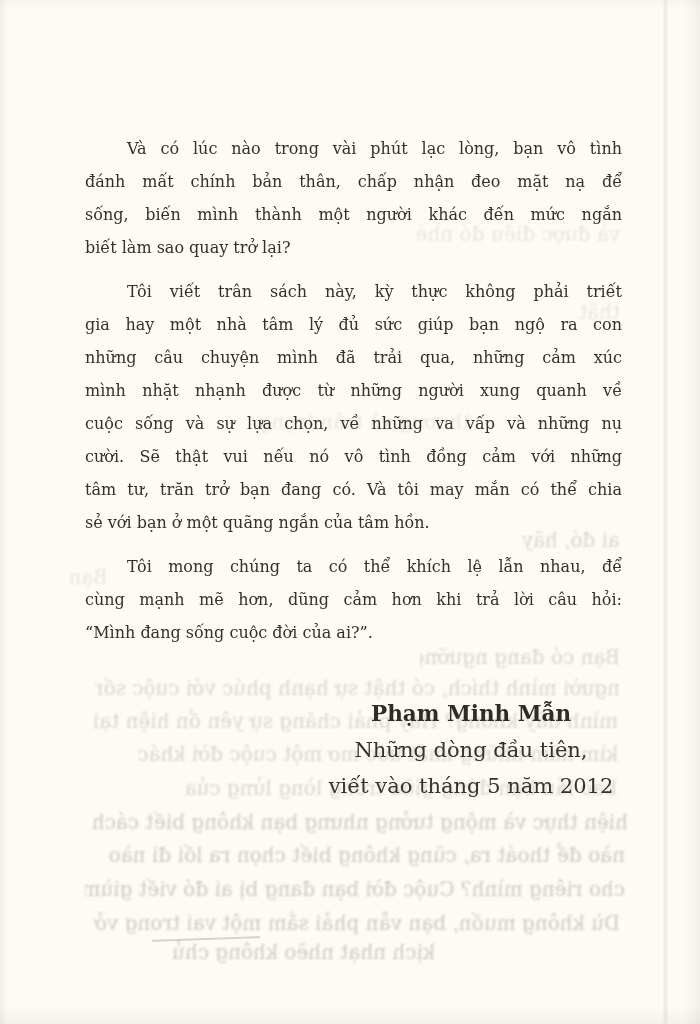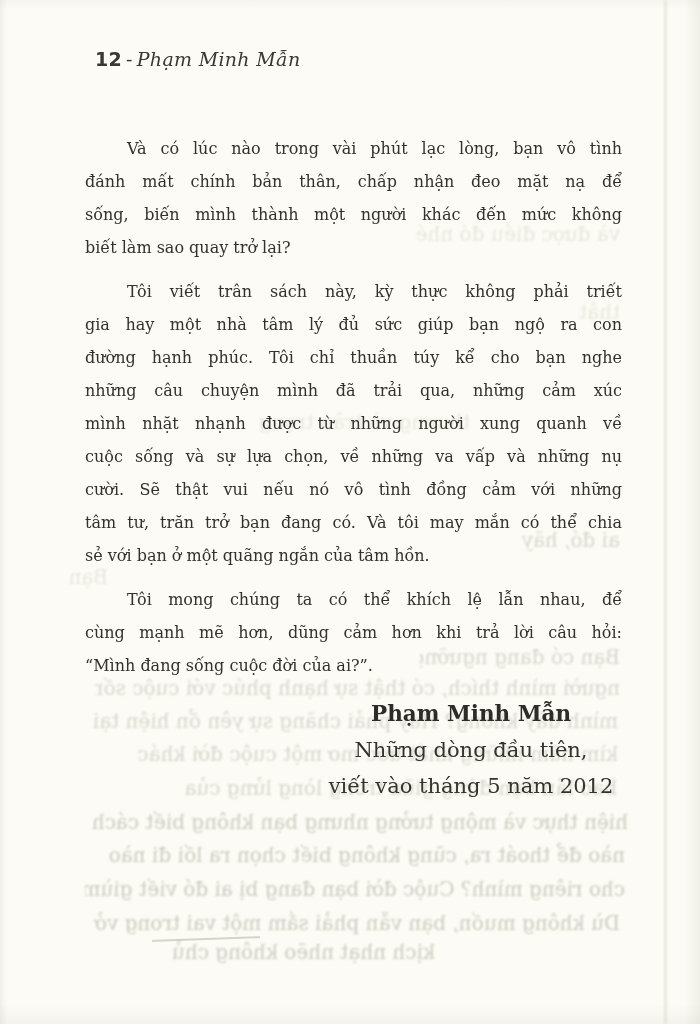--- a/index.html
+++ b/index.html
@@ -75,23 +75,20 @@
     filter: blur(0.6px);
   }
 </style>
 </head>
 <body>
 
 <div class="page">
 
   <div class="edge-seam"></div>
 
-  <div class="header">
-    <span class="pagenum">12</span><span class="sep">-</span><span class="running">Phạm Minh Mẫn</span>
-  </div>
 
   <div class="ghost g-faint" style="top:222px; left:300px; width:320px;">và được điều đó nhé</div>
   <div class="ghost g-faint" style="top:300px; left:560px; width:60px;">thật</div>
   <div class="ghost g-faint" style="top:410px; left:210px; width:260px;">thương và trân trọng</div>
   <div class="ghost g-mid" style="top:528px; left:505px; width:115px;">ai đó, hãy</div>
   <div class="ghost g-faint" style="top:565px; left:68px; width:40px;">Bạn</div>
   <div class="ghost g-mid" style="top:645px; left:420px; width:200px;">Bạn có đang ngưỡng mộ</div>
   <div class="ghost g-mid" style="top:676px; left:95px; width:525px;">người mình thích, có thật sự hạnh phúc với cuộc sống</div>
   <div class="ghost g-mid" style="top:709px; left:88px; width:530px;">mình đây không? Hay phải chăng sự yên ổn hiện tại</div>
   <div class="ghost g-mid" style="top:742px; left:90px; width:528px;">kìm hãm những khát ước mơ một cuộc đời khác</div>
@@ -101,28 +98,27 @@
   <div class="ghost g-strong" style="top:877px; left:85px; width:540px;">cho riêng mình? Cuộc đời bạn đang bị ai đó viết giùm</div>
   <div class="ghost g-strong" style="top:911px; left:85px; width:535px;">Dù không muốn, bạn vẫn phải sắm một vai trong vở</div>
   <div class="ghost g-strong" style="top:940px; left:165px; width:270px;">kịch nhạt nhẽo không chủ đề đó</div>
   <div class="stray-mark"></div>
 
   <div class="body-text">
 
     <div class="para">
       <div class="jline first">Và có lúc nào trong vài phút lạc lòng, bạn vô tình</div>
       <div class="jline">đánh mất chính bản thân, chấp nhận đeo mặt nạ để</div>
-      <div class="jline">sống, biến mình thành một người khác đến mức không</div>
+      <div class="jline">sống, biến mình thành một người khác đến mức ngắn</div>
       <div class="jline last">biết làm sao quay trở lại?</div>
     </div>
 
     <div class="para">
       <div class="jline first">Tôi viết trân sách này, kỳ thực không phải triết</div>
       <div class="jline">gia hay một nhà tâm lý đủ sức giúp bạn ngộ ra con</div>
-      <div class="jline">đường hạnh phúc. Tôi chỉ thuần túy kể cho bạn nghe</div>
       <div class="jline">những câu chuyện mình đã trải qua, những cảm xúc</div>
       <div class="jline">mình nhặt nhạnh được từ những người xung quanh về</div>
       <div class="jline">cuộc sống và sự lựa chọn, về những va vấp và những nụ</div>
       <div class="jline">cười. Sẽ thật vui nếu nó vô tình đồng cảm với những</div>
       <div class="jline">tâm tư, trăn trở bạn đang có. Và tôi may mắn có thể chia</div>
       <div class="jline last">sẻ với bạn ở một quãng ngắn của tâm hồn.</div>
     </div>
 
     <div class="para">
       <div class="jline first">Tôi mong chúng ta có thể khích lệ lẫn nhau, để</div>

